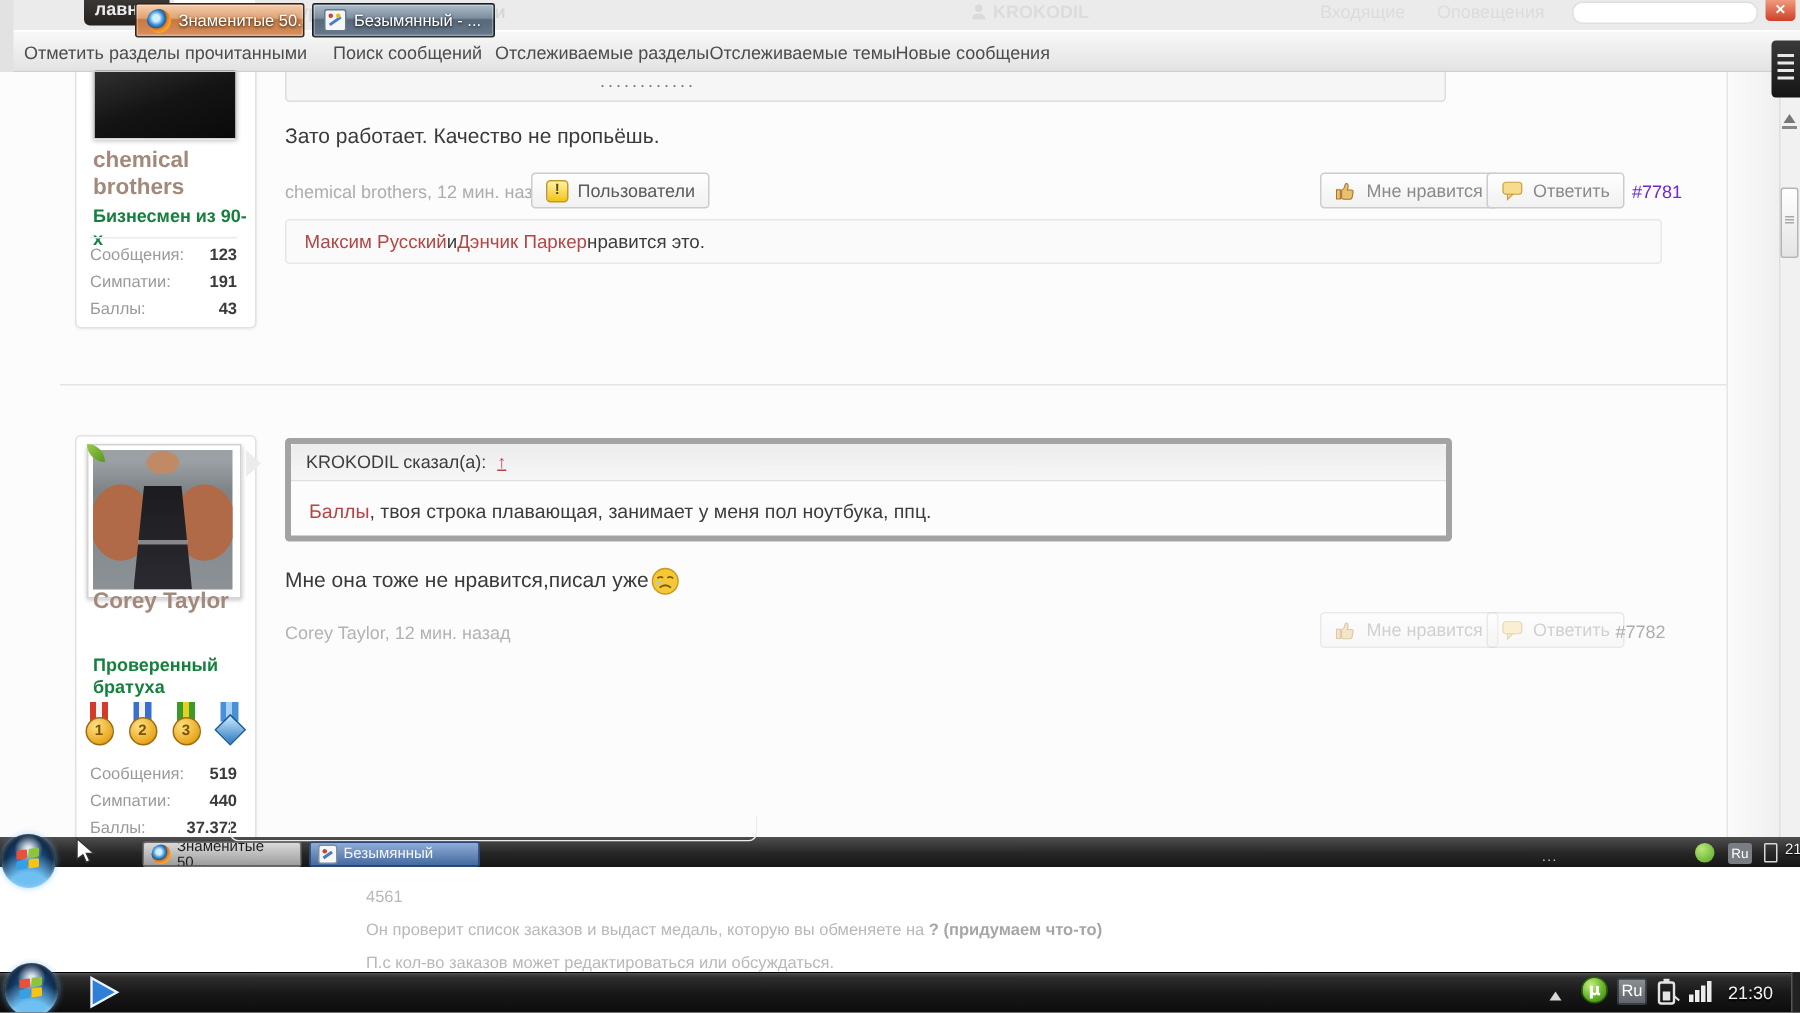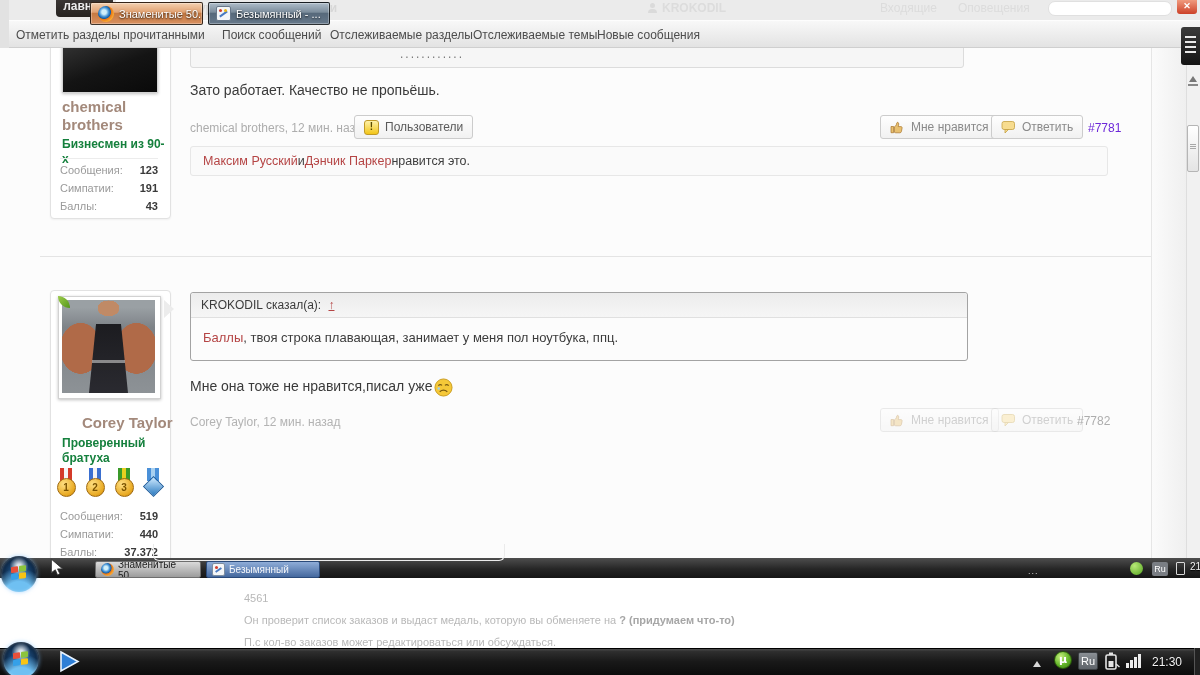--- a/index.html
+++ b/index.html
@@ -47,21 +47,21 @@
   .sidediv{width:98px;height:1px;background:#ececec;}
   .msgbody{font-size:14px;color:#3a3a3a;}
   .meta{font-size:12px;color:#adadad;}
   .btn{height:24px;display:flex;align-items:center;gap:6px;padding:0 9px;border:1px solid #ccc;border-radius:3px;
        background:linear-gradient(#fefefe,#f1f1f1);font-size:12px;color:#8a8a8a;box-sizing:border-box;cursor:pointer;}
   .warnico{width:13px;height:13px;background:linear-gradient(#fff2a8,#f2c518);border:1px solid #c09a28;border-radius:3px;
            color:#5a4a00;font:bold 10px/12px "Liberation Sans",sans-serif;text-align:center;}
   .likebar{background:#fafafa;border:1px solid #e7e7e7;border-radius:3px;font-size:12.5px;color:#3c3c3c;
            display:flex;align-items:center;padding:0 12px;box-sizing:border-box;}
   .rlink{color:#b54545;text-decoration:none;}
-  .quotebox{background:#fcfcfc;border:1px solid #a3a3a3;border-radius:3px;}
+  .quotebox{background:#fcfcfc;border:4px solid #a3a3a3;border-radius:3px;}
   .quotehead{height:24px;background:linear-gradient(#ececec,#f6f6f6);border-bottom:1px solid #e0e0e0;
              border-radius:3px 3px 0 0;font-size:12px;color:#3c3c3c;line-height:24px;padding-left:10px;}
   .postdiv{background:#e4e4e4;height:1px;}
   .faded{opacity:.38;}
   
   .ava1{background:linear-gradient(160deg,#3a3a3a,#141414 55%,#0a0a0a);}
   .ava2{background:
     radial-gradient(18px 13px at 50% 9%,#c08a66 0 60%,rgba(0,0,0,0) 61%),
     radial-gradient(34px 42px at 20% 52%,#b06a48 0 60%,rgba(0,0,0,0) 61%),
     radial-gradient(34px 42px at 80% 52%,#b06a48 0 60%,rgba(0,0,0,0) 61%),
@@ -181,21 +181,21 @@
   <div class="abs postdiv" style="left:40px;top:256px;width:1111px;"></div>
 
   <div class="abs sidebox" style="left:50px;top:290px;height:268px;border-radius:4px 4px 0 0;"></div>
   <div class="abs avatarframe" style="left:58px;top:296px;width:101px;height:101px;"></div>
   <div class="abs ava2" style="left:62px;top:300px;width:93px;height:93px;overflow:hidden;">
     <div class="tank"></div>
     <div class="tanktxt"></div>
   </div>
   <div class="abs leaf" style="left:58px;top:296px;"></div>
   <div class="abs notch" style="left:164px;top:300px;"></div>
-  <div class="abs uname" style="left:62px;top:414px;width:106px;margin-left:20px;">Corey Taylor</div>
+  <div class="abs uname" style="left:62px;top:392px;width:106px;">Corey Taylor</div>
   <div class="abs utitle" style="left:62px;top:436px;width:90px;">Проверенный братуха</div>
 
   <div class="abs" style="left:54px;top:468px;display:flex;gap:5px;">
     <div class="medal">
       <div class="rib" style="background:linear-gradient(90deg,#d43a2a 0 33%,#f4f4f4 33% 66%,#d43a2a 66%);"></div>
       <div class="disc">1</div>
     </div>
     <div class="medal">
       <div class="rib" style="background:linear-gradient(90deg,#3a6fd0 0 33%,#f4f4f4 33% 66%,#3a6fd0 66%);"></div>
       <div class="disc">2</div>

